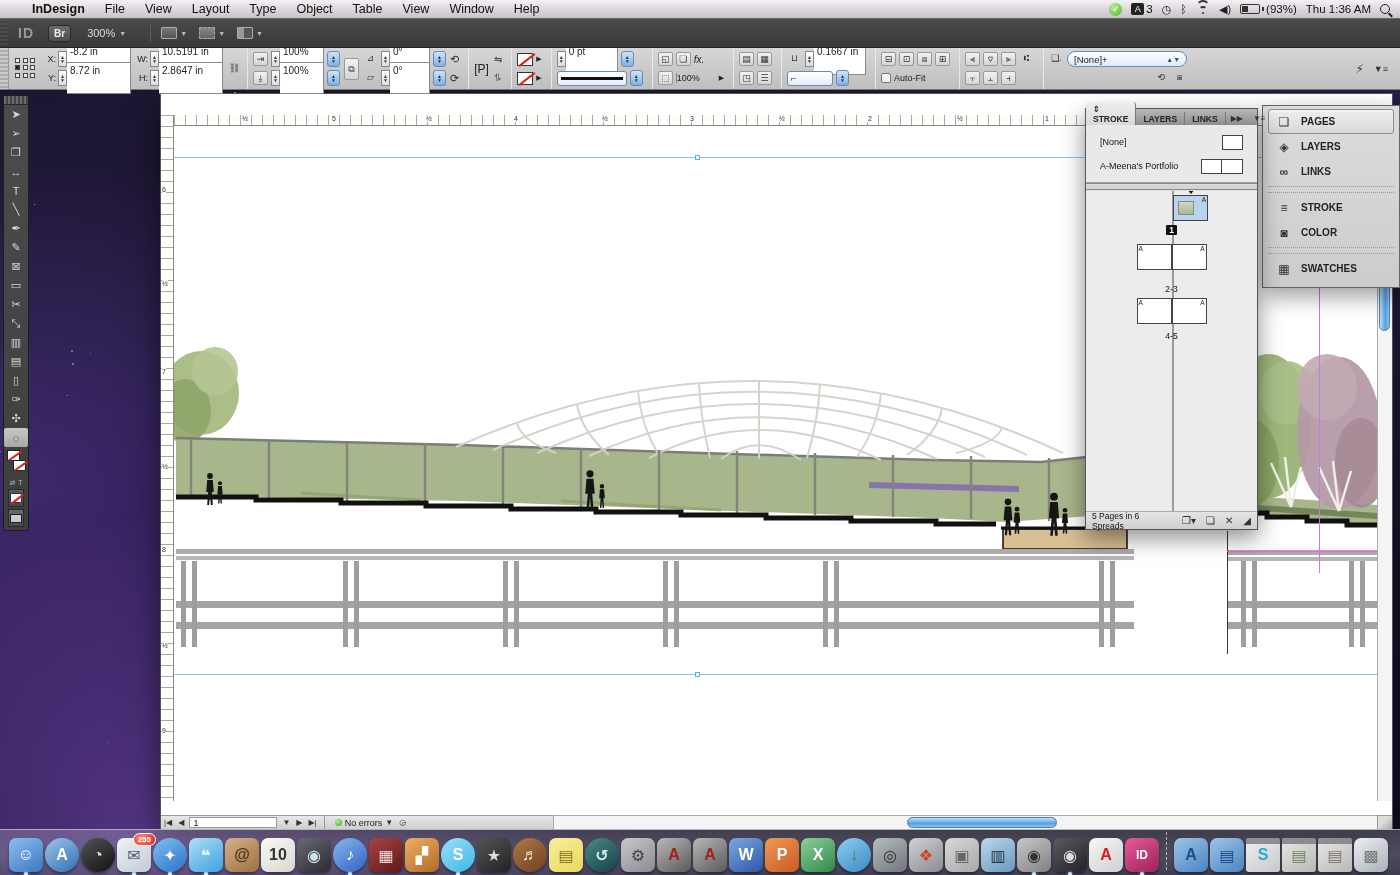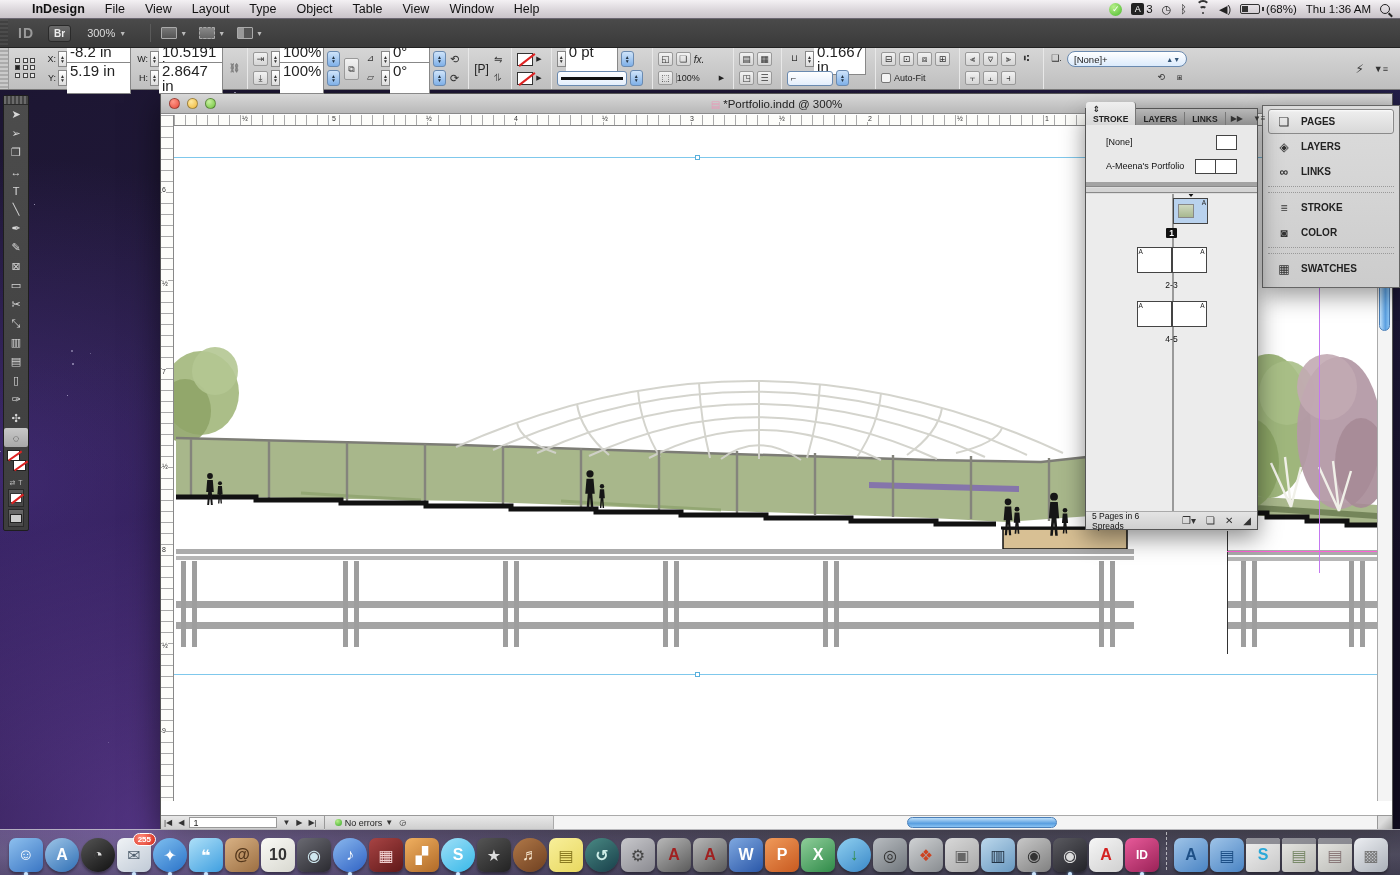--- a/index.html
+++ b/index.html
@@ -69,21 +69,21 @@
     display:flex; align-items:center; font-size:9px; color:#222; }
   .cb-grip { width:9px; align-self:stretch; background:repeating-linear-gradient(#cacaca 0 2px,#ababab 2px 4px); border-right:1px solid #9a9a9a; }
   .proxy { width:22px; height:22px; margin:0 6px; display:grid; grid-template-columns:repeat(3,1fr); gap:1px; }
   .proxy i { width:5px; height:5px; border:1px solid #444; background:#e8e8e8; }
   .proxy i.on { background:#222; }
   .cb-col { display:flex; flex-direction:column; gap:2px; margin-right:4px; }
   .cb-row2 { display:flex; align-items:center; gap:3px; height:17px; }
   .fld { display:flex; align-items:center; height:16px; }
   .fld .lab { width:13px; text-align:right; margin-right:2px; font-size:9px; }
   .stepper { width:9px; height:16px; background:linear-gradient(#fff,#ddd); border:1px solid #888; display:flex; flex-direction:column; align-items:center; justify-content:center; font-size:5px; line-height:4px; color:#333; }
-  .fld .val { height:32px; border:1px solid #888; border-left:none; background:#fff; font-size:15px; line-height:15px; padding:0 3px; }
+  .fld .val { height:32px; border:1px solid #888; border-left:none; background:#fff; font-size:10px; line-height:15px; padding:0 3px; }
   .val.w64 { width:64px; } .val.w52 { width:52px; } .val.w44 { width:44px; } .val.w40 { width:40px; }
   .aqua { width:13px; height:16px; border:1px solid #6a8ab0; border-radius:3px; background:linear-gradient(#cfe4fa,#7fb0e8); display:flex; flex-direction:column; align-items:center; justify-content:center; font-size:5px; color:#234; line-height:4px; }
   .mini-ic { width:15px; height:14px; border:1px solid #999; background:linear-gradient(#f2f2f2,#d5d5d5); font-size:9px; line-height:13px; text-align:center; color:#333; border-radius:2px; }
   .mini-ic.plain { border:none; background:transparent; }
   .none-swatch { width:16px; height:13px; background:#fff; border:1.5px solid #333; position:relative; }
   .none-swatch:after { content:""; position:absolute; left:-1px; top:5px; width:20px; height:2px; background:#d22; transform:rotate(-38deg); }
   .cb-sep { width:1px; align-self:stretch; background:#999; border-right:1px solid #e8e8e8; margin:0 5px; }
   .strokestyle { width:70px; height:15px; border:1px solid #6a8ab0; border-radius:3px; background:linear-gradient(#fff,#e4eefc); display:flex; align-items:center; padding:0 3px; }
   .strokestyle i { flex:1; height:3px; background:#111; }
   .objstyle { width:120px; height:16px; border:1px solid #6a8ab0; border-radius:8px; background:linear-gradient(#fff,#dcebfc); font-size:9.5px; line-height:15px; padding:0 6px; display:flex; }
@@ -148,21 +148,21 @@
   .resize-grip { position:absolute; right:0; bottom:0; width:15px; height:14px; background:linear-gradient(135deg,#ddd 40%,#aaa); border-left:1px solid #999; border-top:1px solid #999; }
 
   
   .pagespanel { position:absolute; left:1085px; top:108px; width:173px; height:422px; z-index:30;
     background:#e9e9e9; border:1px solid #555; box-shadow:0 8px 22px rgba(0,0,0,.45); display:flex; flex-direction:column; }
   .pp-tabs { height:16px; background:linear-gradient(#b8b8b8,#8e8e8e); display:flex; align-items:flex-end; font-size:8.5px; font-weight:bold; color:#222; }
   .pp-tab { padding:2px 7px 1px; border-right:1px solid #777; }
   .pp-tab.active { background:linear-gradient(#efefef,#d8d8d8); border-top-left-radius:3px; border-top-right-radius:3px; }
   .pp-tabs .spacer { flex:1; }
   .pp-tabs .tabic { font-size:8px; padding:0 5px 2px; color:#333; }
-  .pp-masters { padding:5px 20px 4px; border-bottom:4px solid #a3a3a3; }
+  .pp-masters { padding:5px 14px 4px; border-bottom:1px solid #a3a3a3; }
   .pp-mrow { display:flex; align-items:center; height:24px; font-size:9px; color:#111; }
   .pp-mrow .mthumbs { margin-left:auto; display:flex; }
   .mthumb { width:21px; height:15px; background:#fff; border:1px solid #444; }
   .mthumb + .mthumb { border-left:none; }
   .pp-divider { height:8px; border-top:2px groove #ddd; border-bottom:2px groove #ddd; background:#d4d4d4; margin:0; }
   .pp-pages { flex:1; position:relative; background:#ececec; overflow:hidden; }
   .spine { position:absolute; left:86px; top:0; bottom:0; width:1.5px; background:#9a9a9a; }
   .spread { position:absolute; left:0; right:0; display:flex; justify-content:center; }
   .pthumb { width:35px; height:26px; background:#fff; border:1px solid #444; position:relative; font-size:6.5px; color:#222; }
   .pthumb .corner-a { position:absolute; top:0; font-size:6.5px; }
@@ -322,21 +322,21 @@
           <b></b>
           <b></b>
           <b></b>
         </span>
       <span class="glyph-ic">◀)</span>
       <span class="battery">
         <span class="shell">
             <i></i>
           </span>
           <span class="cap"></span>
-        <span>(68%)</span>
+        <span>(93%)</span>
       </span>
       <span>Thu 1:36 AM</span>
       <span class="lens"></span>
     </span>
   </div>
 
   <div class="appbar">
     <span class="grip"></span>
     <span class="id-logo">ID</span>
     <button class="br-btn">Br</button>
@@ -377,21 +377,21 @@
         <span class="fld">
           <span class="lab">X:</span>
           <span class="stepper">▲<br>▼</span>
           <span class="val w64">-8.2 in</span>
         </span>
       </span>
       <span class="cb-row2">
         <span class="fld">
           <span class="lab">Y:</span>
           <span class="stepper">▲<br>▼</span>
-          <span class="val w64">5.19 in</span>
+          <span class="val w64">8.72 in</span>
         </span>
       </span>
     </span>
     <span class="cb-col">
       <span class="cb-row2">
         <span class="fld">
           <span class="lab">W:</span>
           <span class="stepper">▲<br>▼</span>
           <span class="val w64">10.5191 in</span>
         </span>
@@ -609,26 +609,20 @@
     </div>
     <div class="applybtn">
         <span class="none-swatch"></span>
       </div>
     <div class="previewbtn">
         <i></i>
       </div>
   </div>
 
   <div class="docwin">
-    <div class="titlebar">
-      <span class="tl r"></span>
-      <span class="tl y"></span>
-      <span class="tl g"></span>
-      <span class="title"><span class="docicon">▤</span><span>*Portfolio.indd @ 300%</span></span>
-    </div>
     <div class="ruler-corner"></div>
     <div class="hruler" id="hruler">
         <span style="left: 67px;">½</span>
         <span style="left: 157px;">5</span>
         <span style="left: 251px;">½</span>
         <span style="left: 339px;">4</span>
         <span style="left: 427px;">½</span>
         <span style="left: 515px;">3</span>
         <span style="left: 604px;">½</span>
         <span style="left: 693px;">2</span>
@@ -824,21 +818,21 @@
         </div>
         <div class="plabel" style="top: 34px;"><b class="badge">1</b></div>
         <div class="spread" style="top: 53px;">
           <div class="pthumb verso">
             <span class="corner-a">A</span>
           </div>
           <div class="pthumb recto">
             <span class="corner-a">A</span>
           </div>
         </div>
-        <div class="plabel" style="top: 86px;">2-3</div>
+        <div class="plabel" style="top: 93px;">2-3</div>
         <div class="spread" style="top: 107px;">
           <div class="pthumb verso">
             <span class="corner-a">A</span>
           </div>
           <div class="pthumb recto">
             <span class="corner-a">A</span>
           </div>
         </div>
         <div class="plabel" style="top: 140px;">4-5</div>
       </div>

